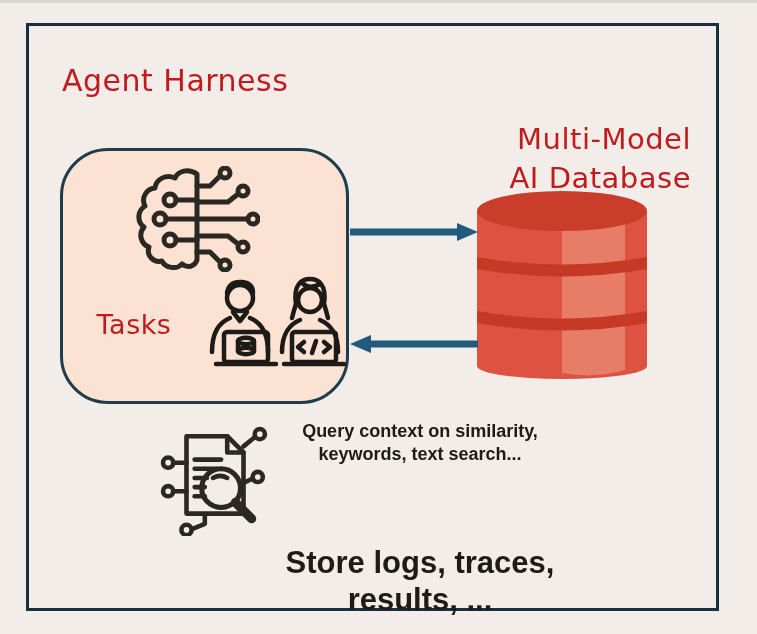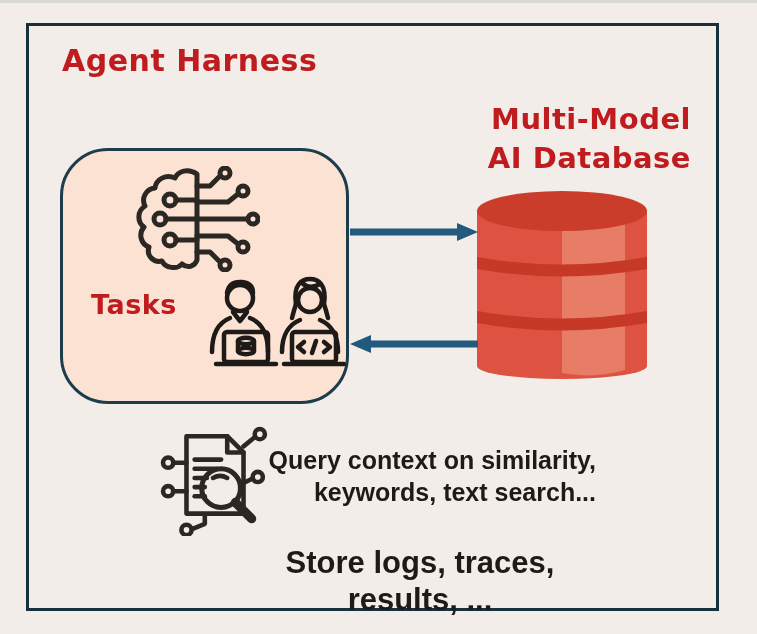--- a/index.html
+++ b/index.html
@@ -9,22 +9,23 @@
     font-family:"Liberation Sans", sans-serif;
   }
   .top-strip{position:absolute;left:0;top:0;width:757px;height:3px;background:#d8d8d5;}
   .frame{
     position:absolute;left:26px;top:23px;width:693px;height:588px;
     border:3px solid #17303e;box-sizing:border-box;background:transparent;
   }
   .red-heading{
     color:#c01b1e;
     font-family:"DejaVu Sans", sans-serif;
-    font-weight:700;
+    font-weight:400;
     letter-spacing:0.5px;
+    margin-top:20px;
   }
   .diagram-title{
     position:absolute;left:62px;top:44px;font-size:30px;line-height:1.1;
   }
   .agent-box{
     position:absolute;left:60px;top:148px;width:289px;height:256px;
     box-sizing:border-box;background:#fbe2d3;border:3px solid #1d3c4c;
     border-radius:48px;
   }
   .brain-icon{position:absolute;left:132px;top:166px;width:128px;height:106px;}
@@ -39,22 +40,22 @@
   }
   .cylinder{position:absolute;left:477px;top:190px;width:170px;height:190px;}
   .arrow{position:absolute;width:128px;height:20px;}
   .arrow-top{left:350px;top:222px;}
   .arrow-bottom{left:350px;top:334px;}
   .doc-search-icon{position:absolute;left:160px;top:426px;width:110px;height:110px;}
   .note{
     color:#1d1a17;font-weight:bold;text-align:center;
   }
   .query-note{
-    position:absolute;left:244px;top:444px;width:352px;
-    font-size:25px;line-height:1.28;text-align:right;
+    position:absolute;left:244px;top:420px;width:352px;
+    font-size:18px;line-height:1.28;
   }
   .store-note{
     position:absolute;left:244px;top:544px;width:352px;
     font-size:31px;line-height:1.2;
   }
   svg{display:block;}
 </style>
 </head>
 <body>
 

